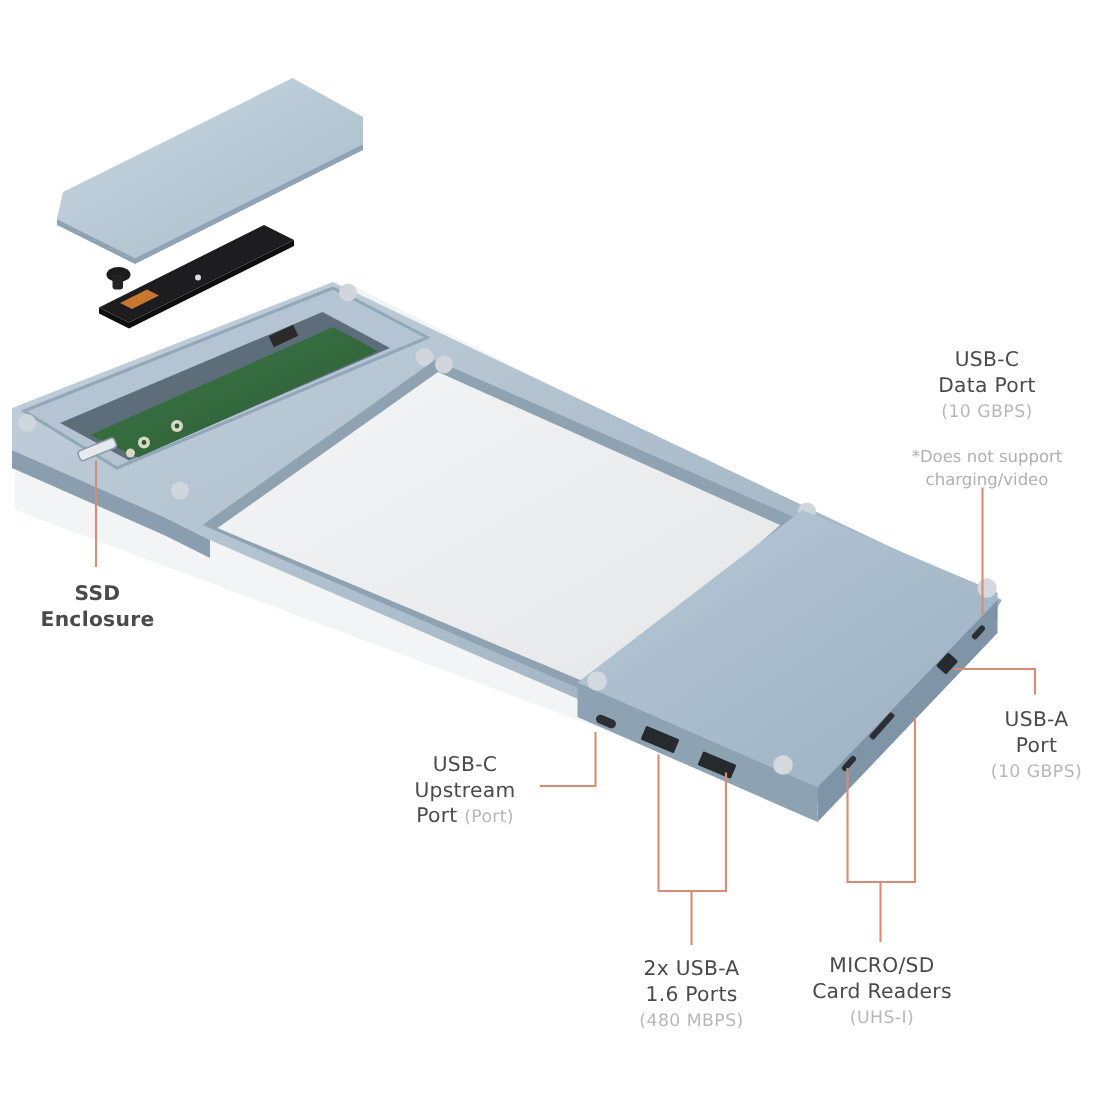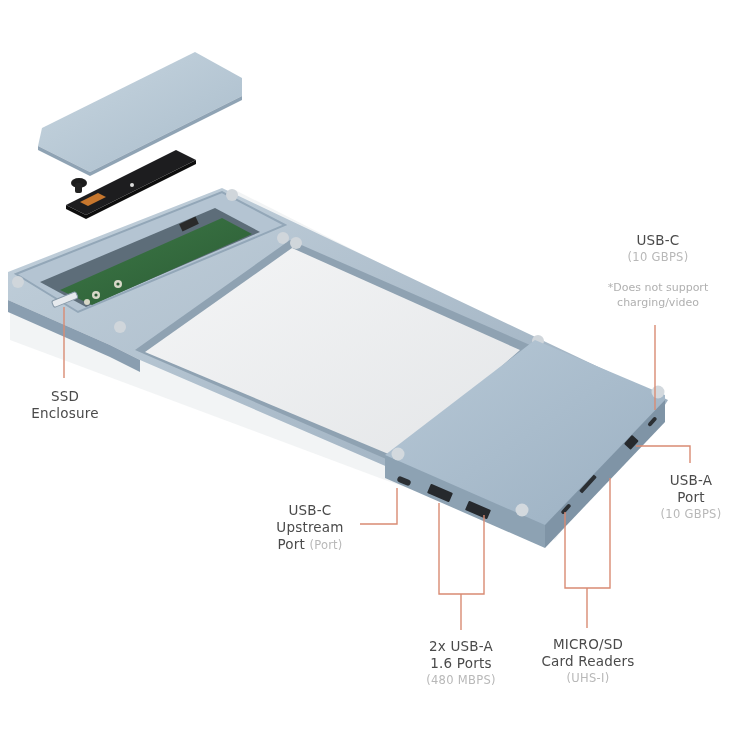--- a/index.html
+++ b/index.html
@@ -126,27 +126,28 @@
       <line x1="461" y1="594" x2="461" y2="630"></line>
 
       <polyline points="565,512 565,588 610,588 610,478"></polyline>
       <line x1="587" y1="588" x2="587" y2="628"></line>
     </g>
   </svg>
 
   
   <div class="label" style="left:590px; top:232px; width:136px;">
     <span class="main">USB-C</span>
+    <span class="main">Data Port</span>
     <span class="sub">(10 GBPS)</span>
     <span class="note" style="margin-top:14px;">*Does not support</span>
     <span class="note">charging/video</span>
   </div>
 
   
-  <div class="label" style="left:0px; top:388px; width:130px;">
+  <div class="label" style="left:0px; top:388px; width:130px;font-weight:bold;">
     <span class="main">SSD</span>
     <span class="main">Enclosure</span>
   </div>
 
   
   <div class="label" style="left:648px; top:472px; width:86px;">
     <span class="main">USB-A</span>
     <span class="main">Port</span>
     <span class="sub">(10 GBPS)</span>
   </div>

